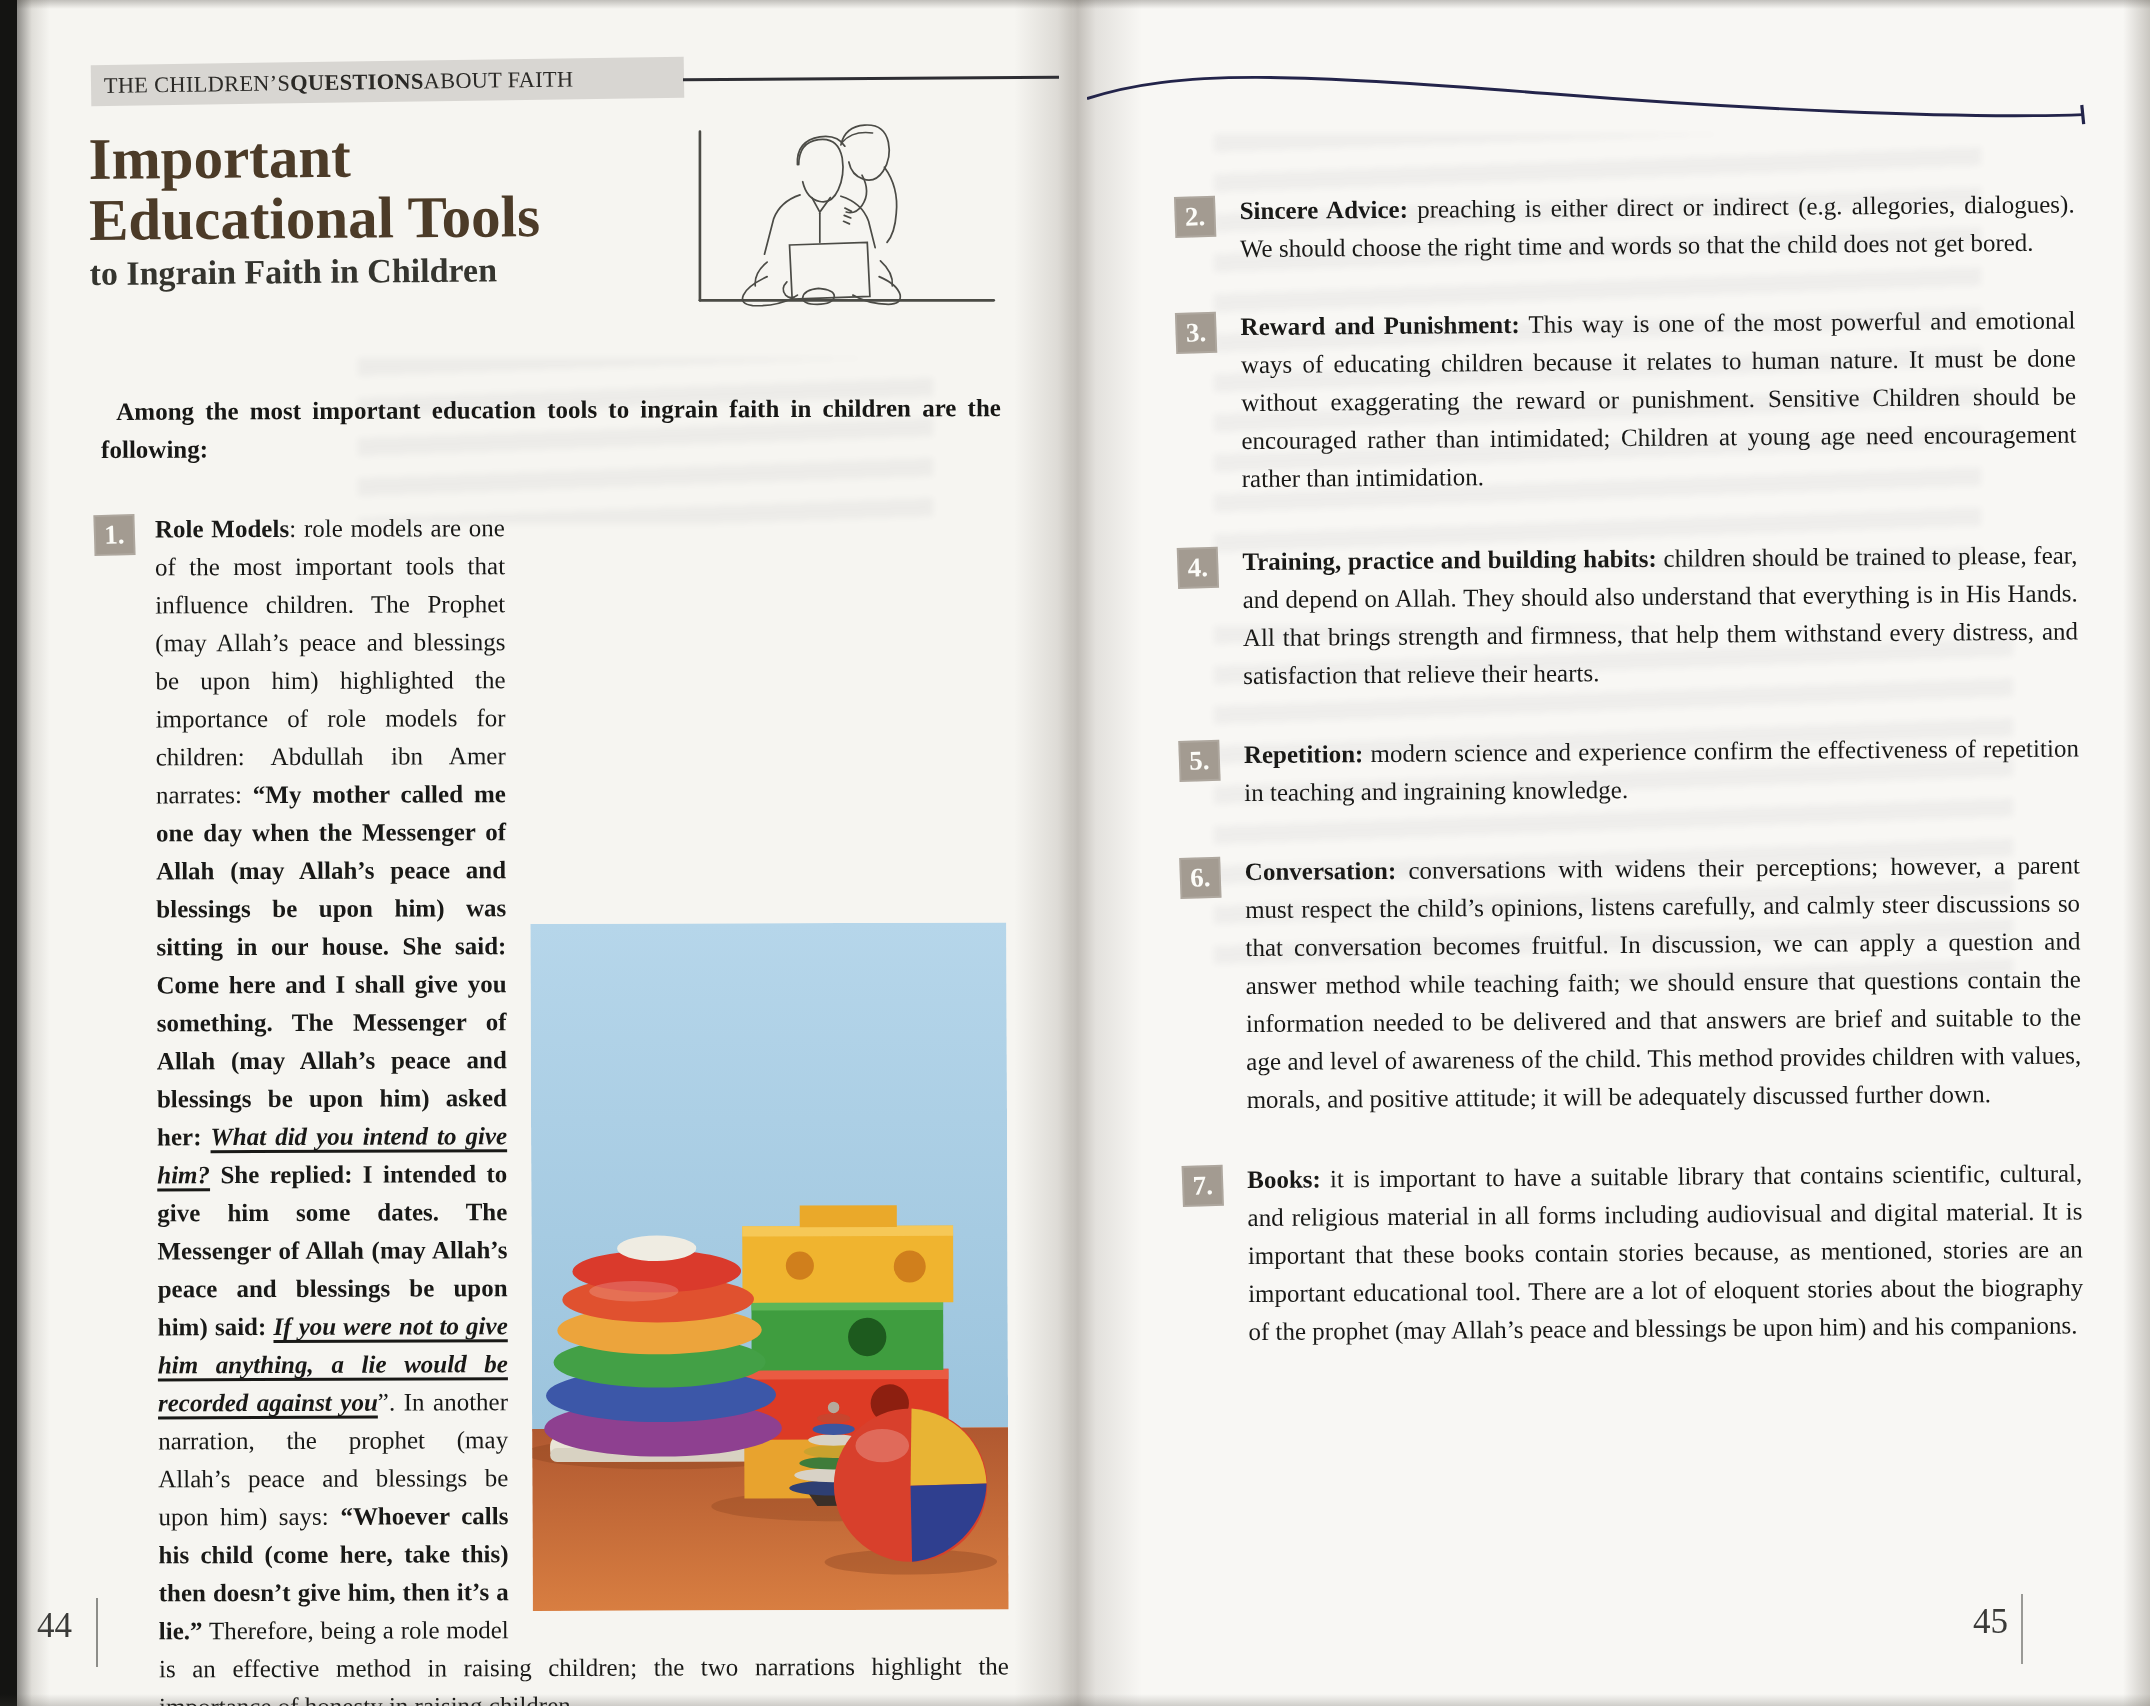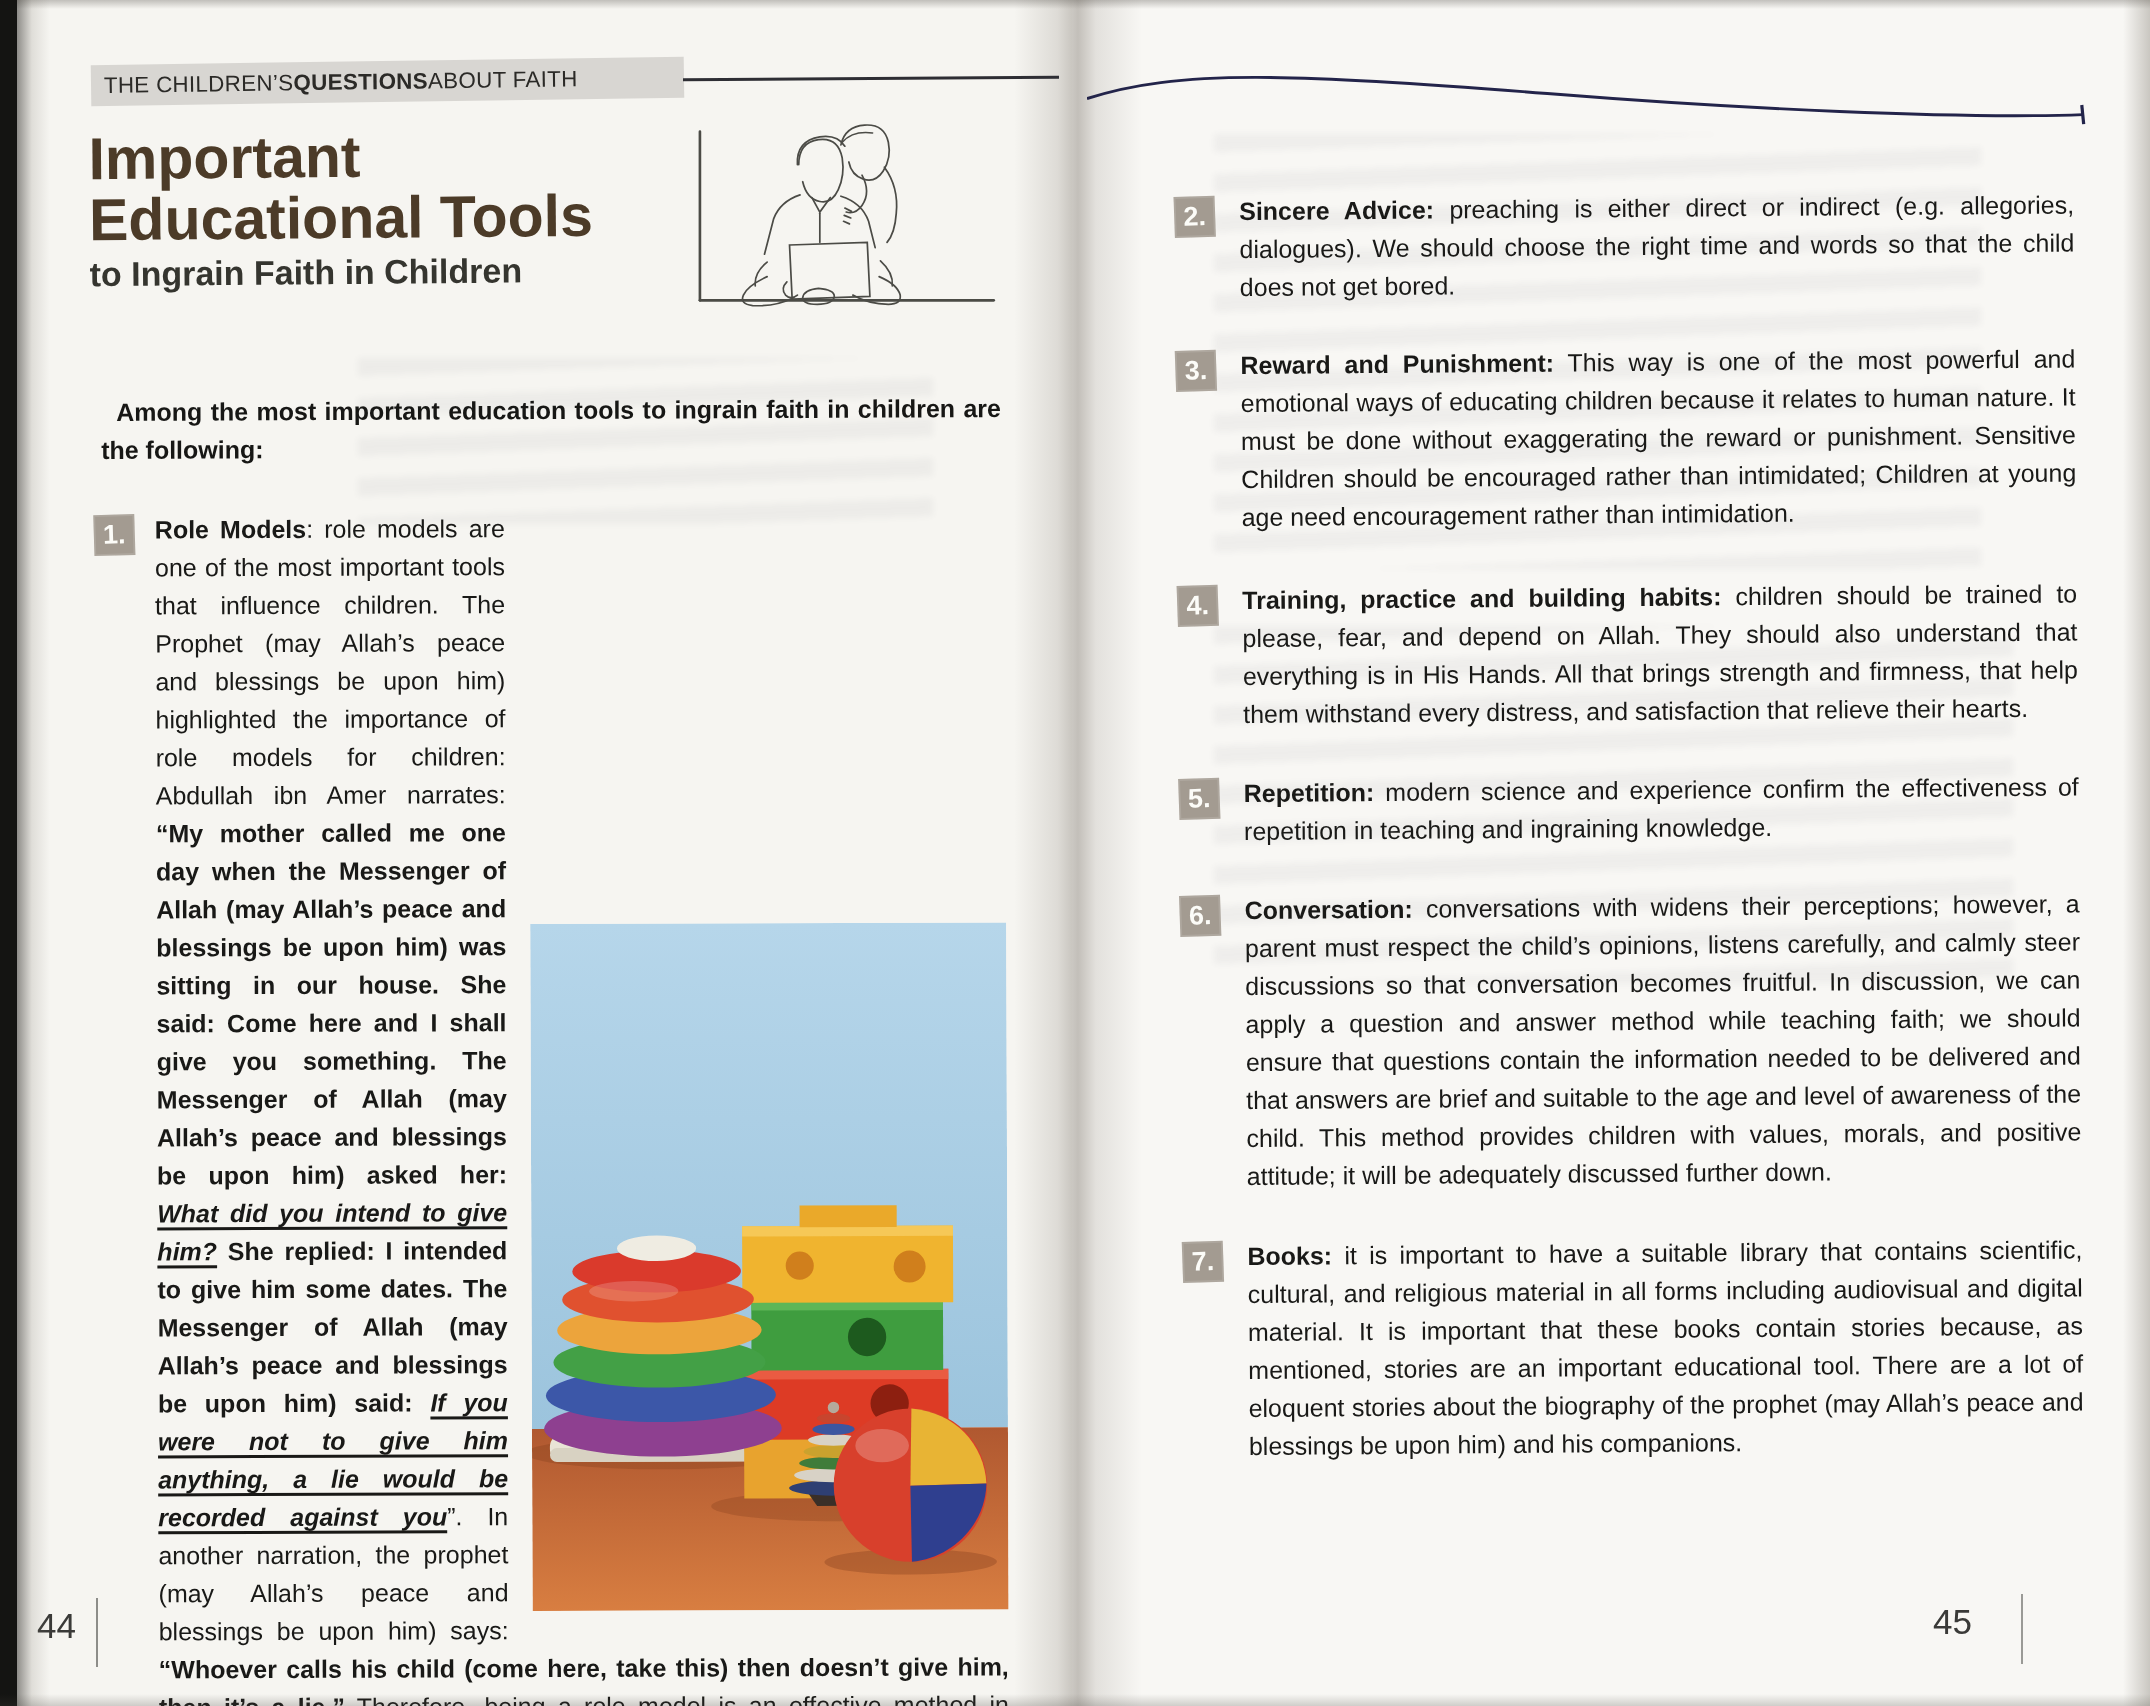--- a/index.html
+++ b/index.html
@@ -1,17 +1,17 @@
 <!DOCTYPE html>
 <html style="font-size:10.2px"><head>
 <meta charset="utf-8">
 <style>
   html,body{margin:0;padding:0;background:#d9d8d4;}
   #canvas{position:relative;width:2151px;height:1706px;background:#f4f3ef;overflow:hidden;
-          font-family:Liberation Sans, sans-serif;color:#1c1c1c;}
+          font-family:Liberation Serif, serif;color:#1c1c1c;}
   
   .scan-left{position:absolute;left:0;top:0;width:16.6px;height:100%;background:#141412;}
   .scan-left-fade{position:absolute;left:16.6px;top:0;width:33px;height:100%;
     background:linear-gradient(90deg,rgba(40,38,34,.5),rgba(120,115,105,.18) 45%,rgba(0,0,0,0));}
   .scan-top{position:absolute;left:16.6px;top:0;width:100%;height:9px;
     background:linear-gradient(180deg,rgba(70,66,60,.30),rgba(0,0,0,0));}
   .scan-bottom{position:absolute;left:0;top:1694px;width:100%;height:12.8px;
     background:linear-gradient(0deg,rgba(70,66,60,.25),rgba(0,0,0,0));}
   .scan-right{position:absolute;left:2123px;top:0;width:27.5px;height:100%;
     background:linear-gradient(270deg,rgba(110,104,92,.35),rgba(0,0,0,0));}
@@ -218,21 +218,21 @@
     </div>
     <div class="item">
       <div class="badge">7.</div>
       <p class="item-body just"><span class="seg-b">Books:</span> <span>it is important to have a suitable library that contains scientific, cultural, and religious material in all forms including audiovisual and digital material. It is important that these books contain stories because, as mentioned, stories are an important educational tool. There are a lot of eloquent stories about the biography of the prophet (may Allah’s peace and blessings be upon him) and his companions.</span></p>
     </div>
   </div>
 
   <div class="pagenum" style="left:37px;top:1606px;">44</div>
   <div class="pn-bar" style="left:96px;top:1598px;height:69px;"></div>
   <div class="pn-bar" style="left:2021px;top:1594px;height:70px;background:#9a9a96;"></div>
-  <div class="pagenum" style="left:1933px;top:1602px;">45</div>
+  <div class="pagenum" style="left:1973px;top:1602px;">45</div>
 
   <div class="scan-left"></div>
   <div class="scan-left-fade"></div>
   <div class="scan-top"></div>
   <div class="scan-bottom"></div>
   <div class="scan-right"></div>
 </div>
 
 
 </body></html>

